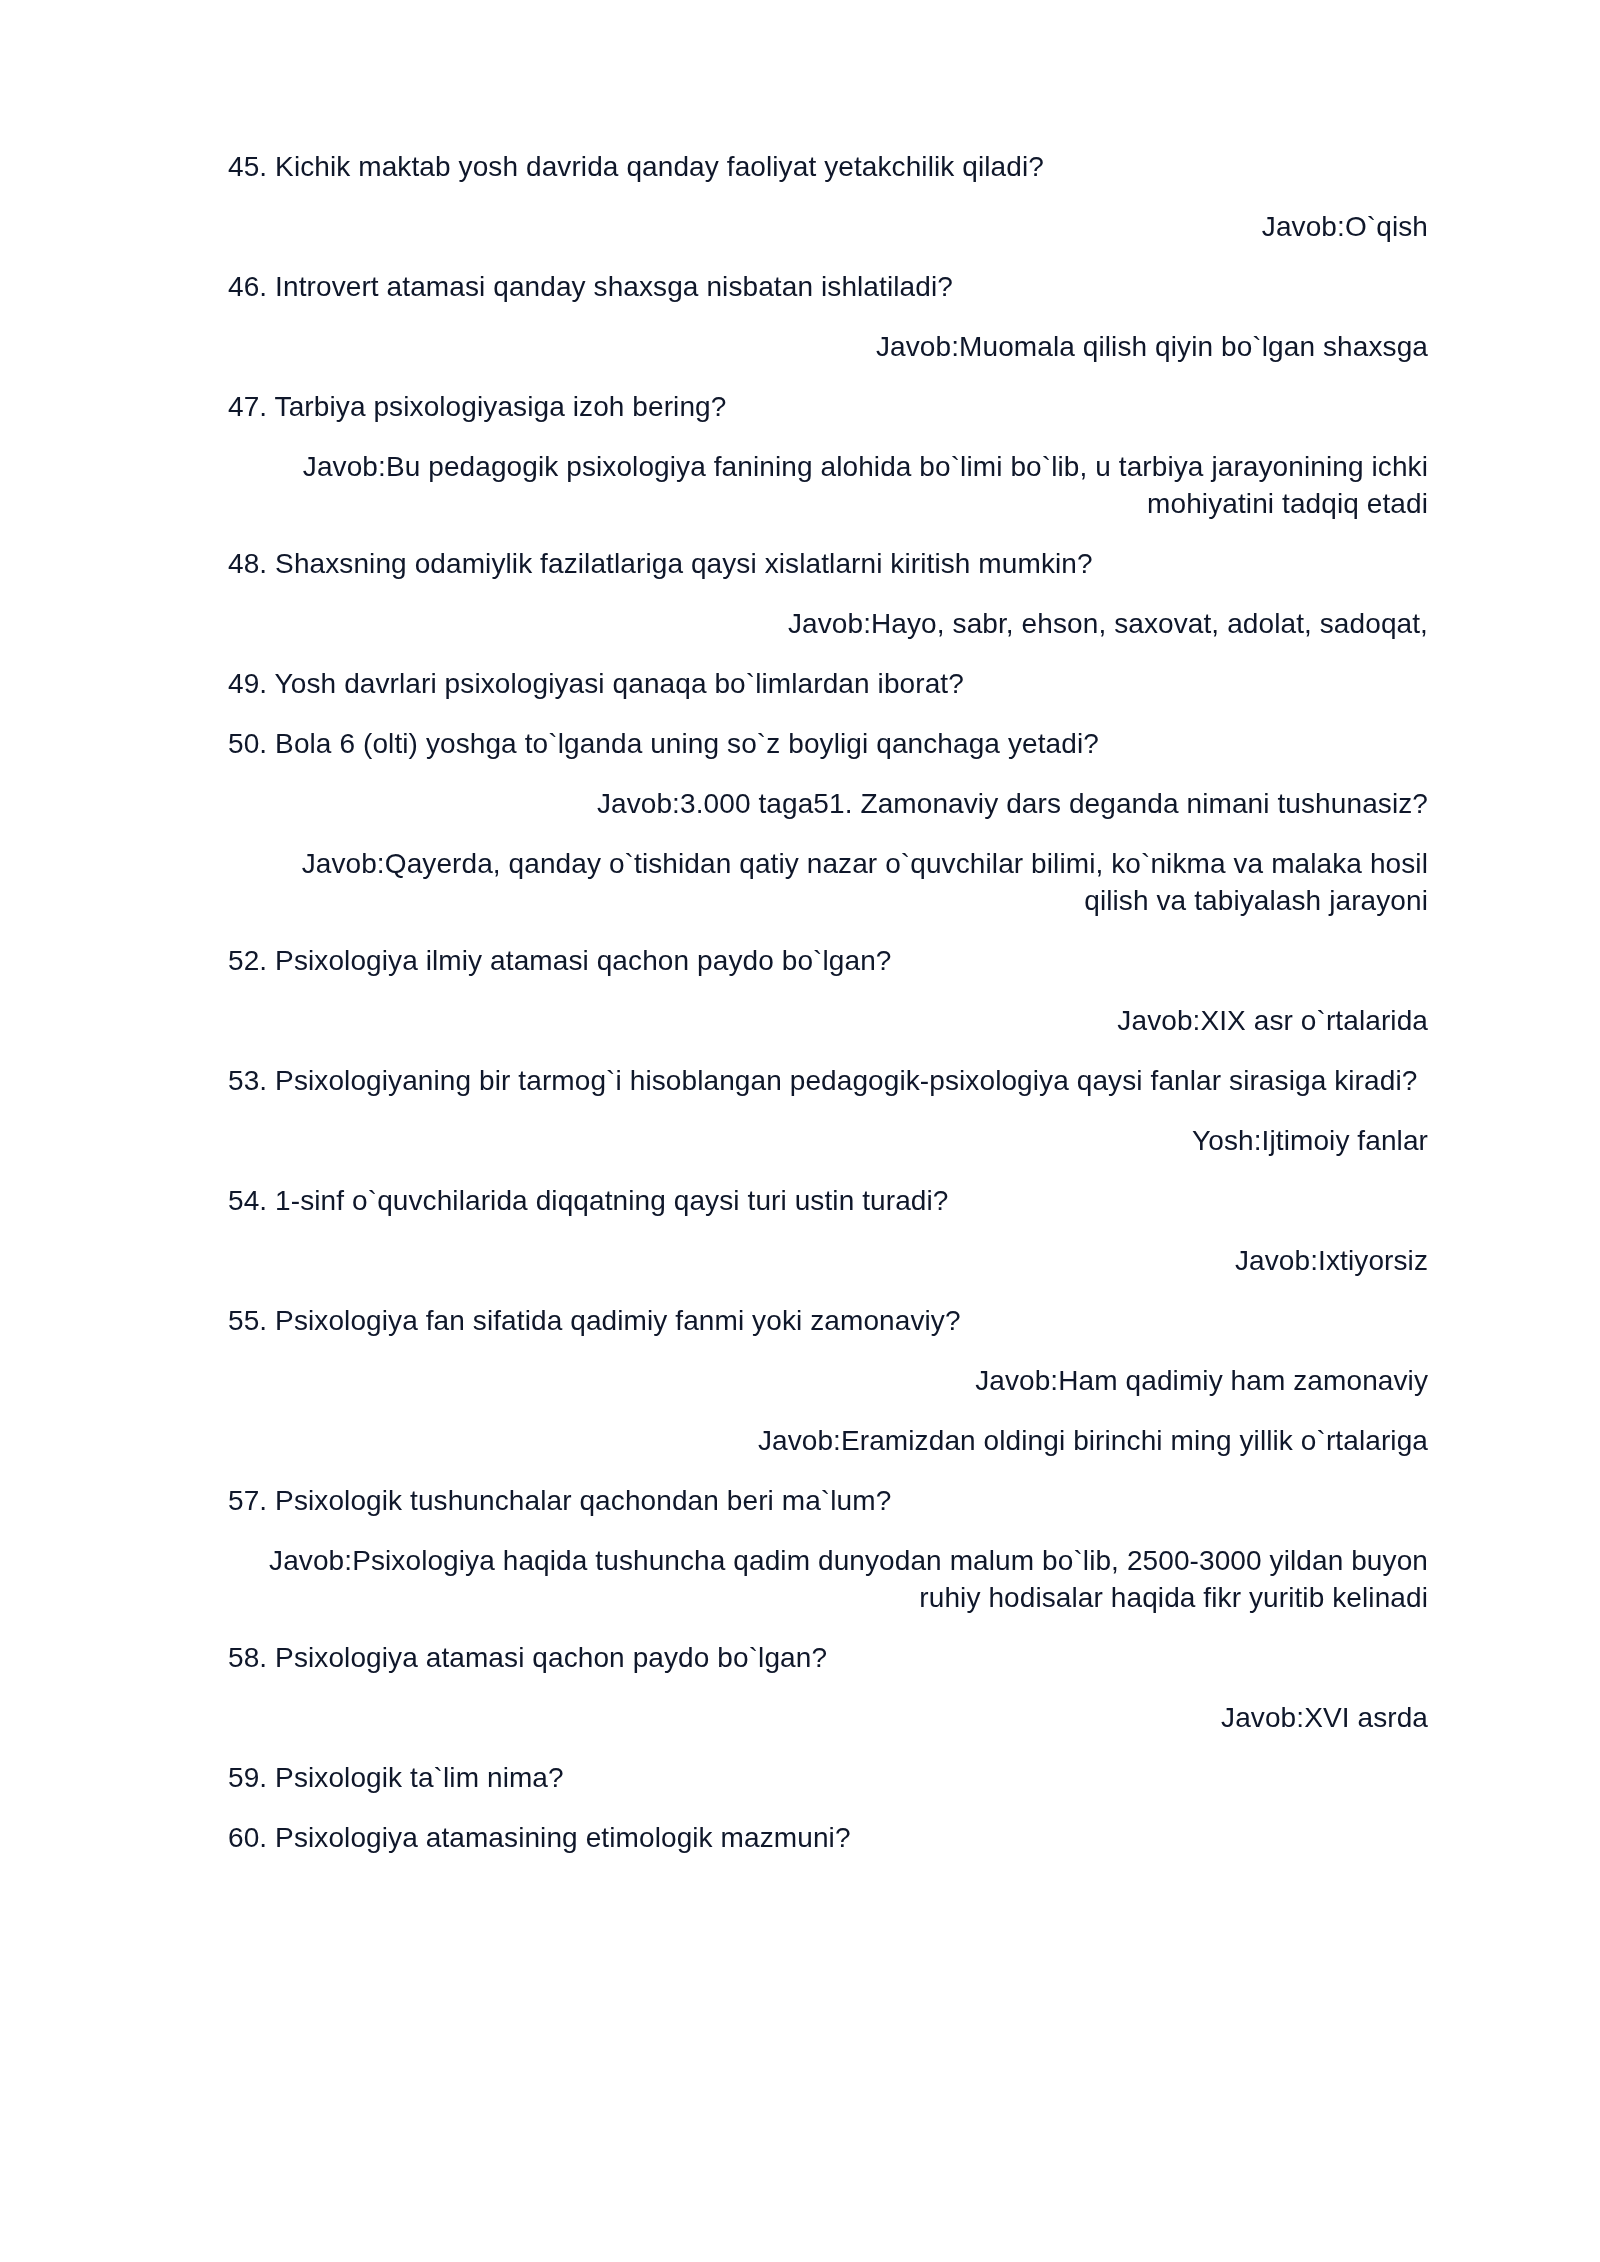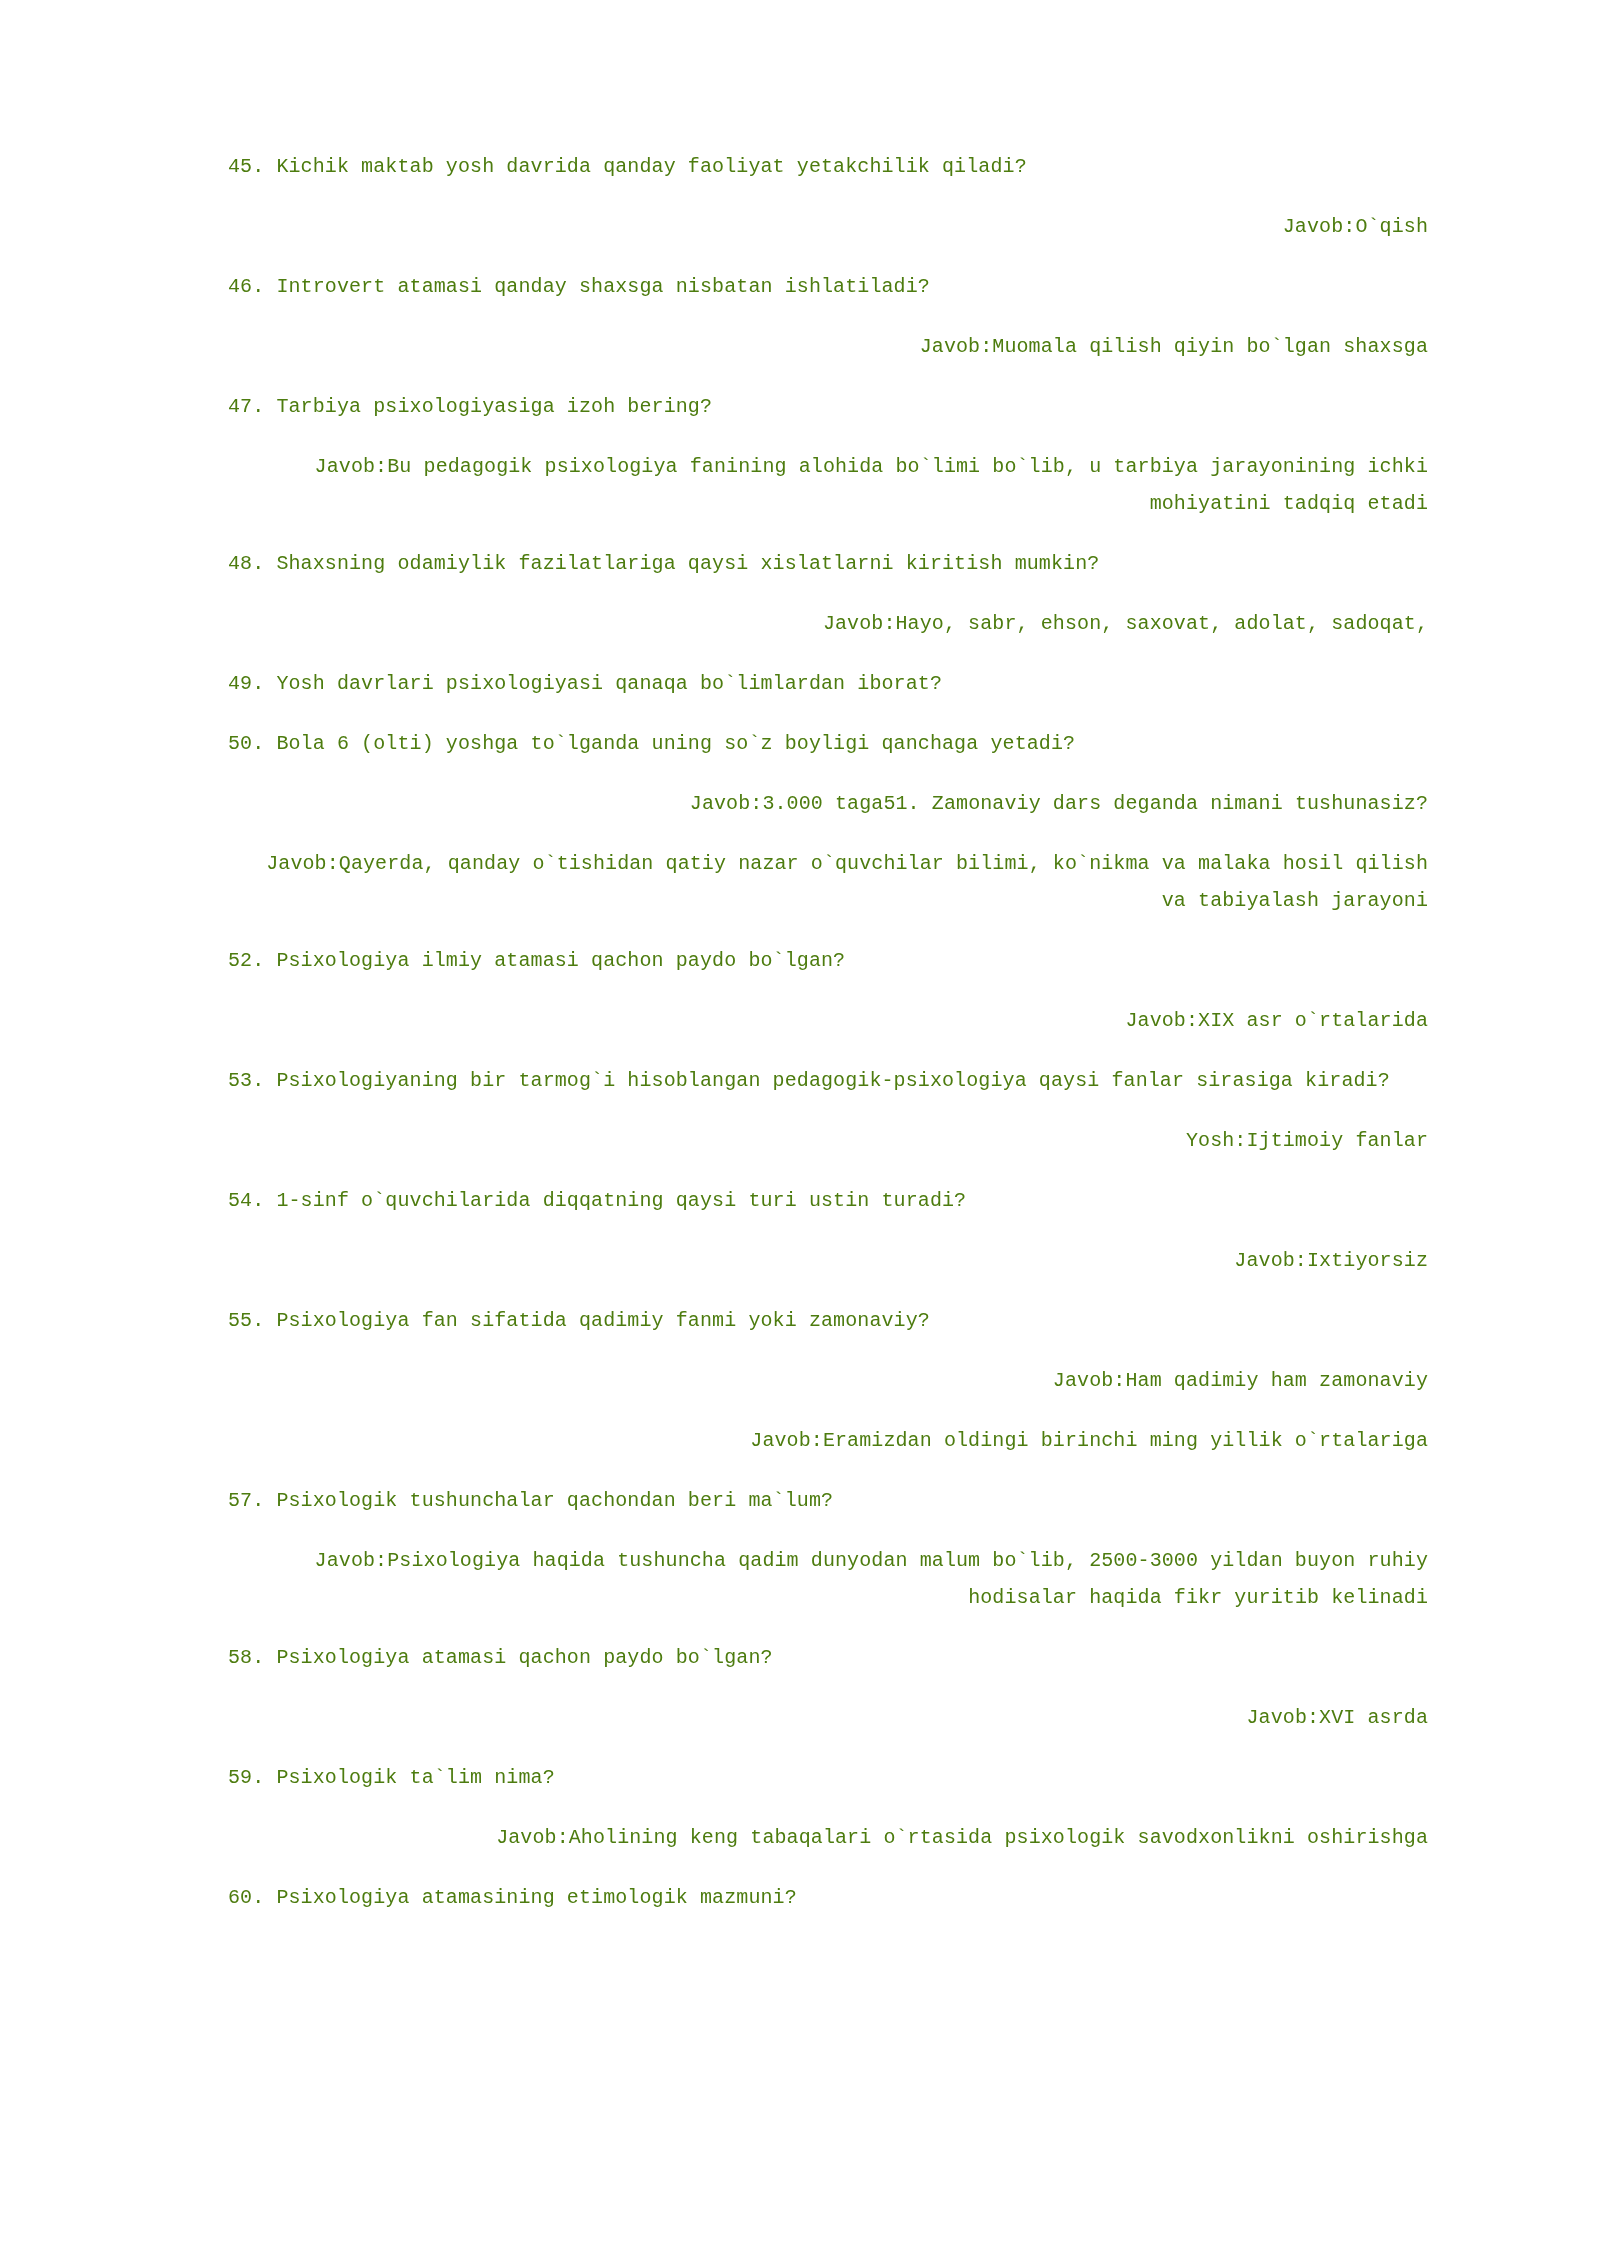--- a/index.html
+++ b/index.html
@@ -19,26 +19,25 @@
     width: 1600px;
     height: 2262px;
     padding: 148px 160px 40px 228px;
     background: #ffffff;
   }
   .qa-list {
     max-width: 1200px;
   }
   .para {
     margin: 0 0 23px 0;
-    font-size: 20px;
+    font-size: 28px;
     line-height: 37px;
     letter-spacing: 0.1px;
     white-space: normal;
-    color: #4d7c0f;
-    font-family: Liberation Mono, monospace;
+    color: #0f172a;
   }
   .para.answer {
     padding-left: 6px; 
     text-align: right;
   }
 </style>
 </head>
 <body style="background: rgb(255, 255, 255); color: rgb(26, 26, 26);">
 
 <main class="page">
@@ -62,16 +61,15 @@
       <p class="para question">54. 1-sinf o`quvchilarida diqqatning qaysi turi ustin turadi?</p>
       <p class="para answer">Javob:Ixtiyorsiz</p>
       <p class="para question">55. Psixologiya fan sifatida qadimiy fanmi yoki zamonaviy?</p>
       <p class="para answer">Javob:Ham qadimiy ham zamonaviy</p>
       <p class="para answer">Javob:Eramizdan oldingi birinchi ming yillik o`rtalariga</p>
       <p class="para question">57. Psixologik tushunchalar qachondan beri ma`lum?</p>
       <p class="para answer">Javob:Psixologiya haqida tushuncha qadim dunyodan malum bo`lib, 2500-3000 yildan buyon ruhiy hodisalar haqida fikr yuritib kelinadi</p>
       <p class="para question">58. Psixologiya atamasi qachon paydo bo`lgan?</p>
       <p class="para answer">Javob:XVI asrda</p>
       <p class="para question">59. Psixologik ta`lim nima?</p>
-      <p class="para answer">Javob:Aholining keng tabaqalari o`rtasida psixologik savodxonlikni oshirishga</p>
       <p class="para question">60. Psixologiya atamasining etimologik mazmuni?</p>
     </section>
 </main>
 
 </body></html>

